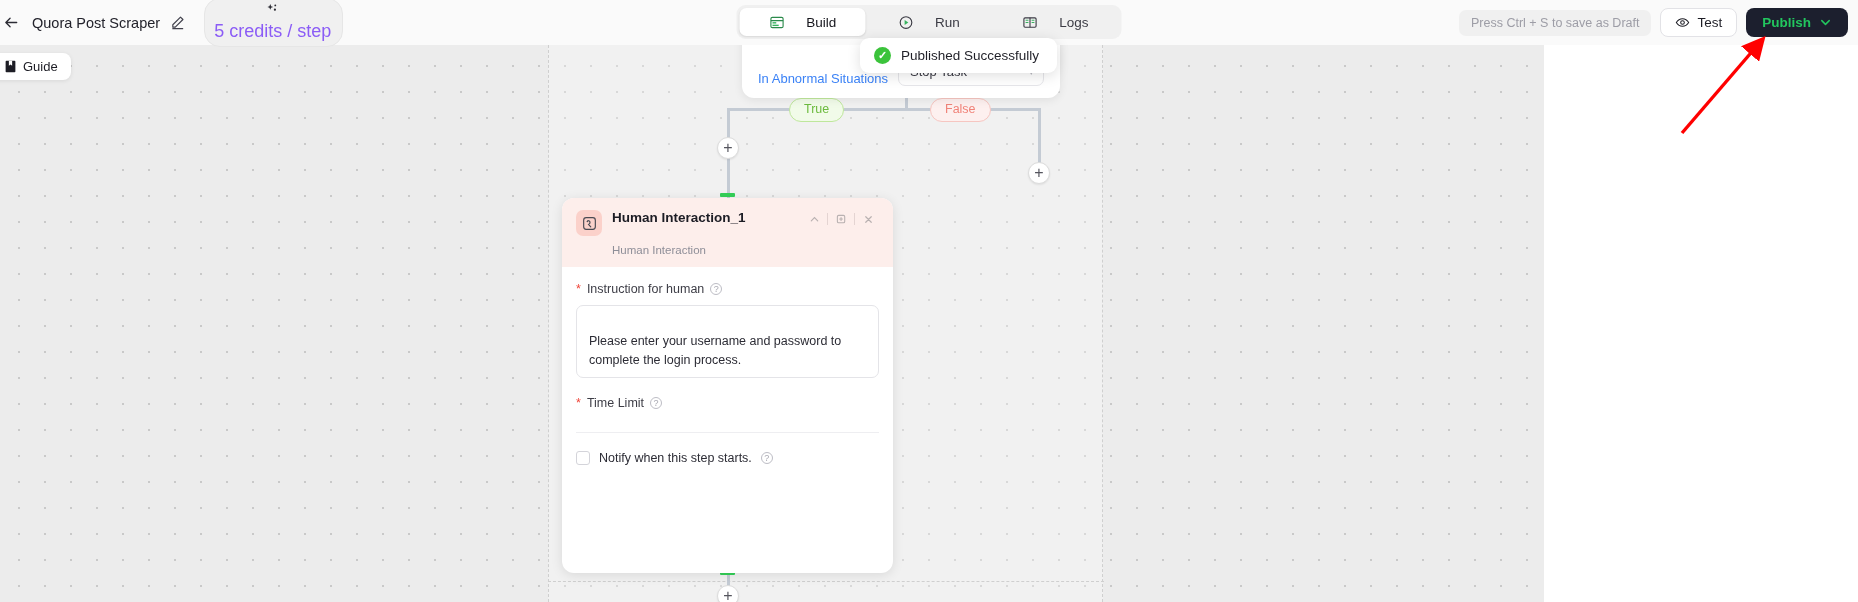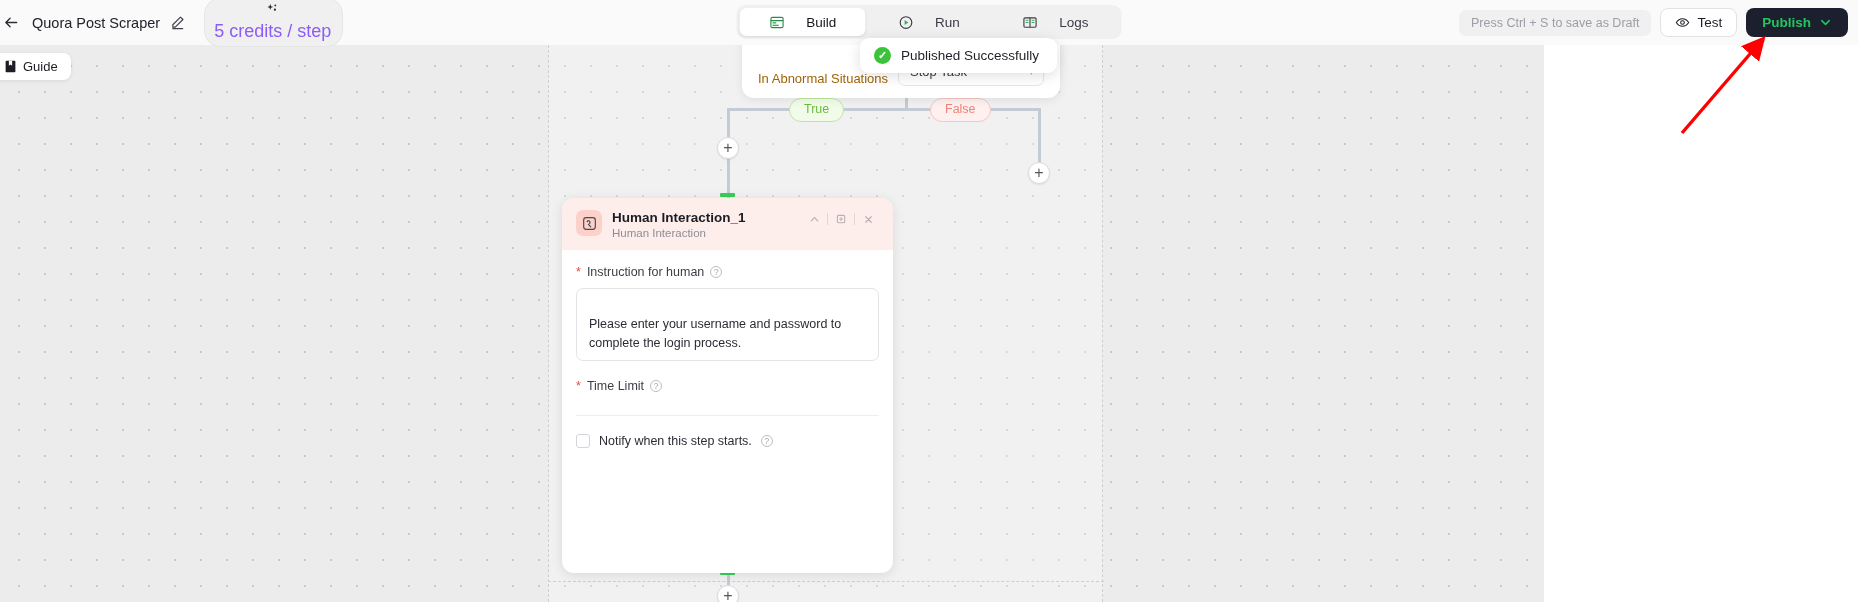--- a/index.html
+++ b/index.html
@@ -129,21 +129,21 @@
   
   .abnormal-node {
     position: absolute; left: 742px; top: -37px;
     width: 318px; height: 90px;
     background: #ffffff; border-radius: 12px;
     box-shadow: 0 2px 10px rgba(0,0,0,.08);
     z-index: 10;
     display: flex; align-items: flex-end; padding: 0 16px 12px 16px;
     gap: 10px;
   }
-  .abn-label { font-size: 13px; color: #a16207; white-space: nowrap; }
+  .abn-label { font-size: 13px; color: #3b82f6; white-space: nowrap; }
   .abn-select {
     flex: 1; height: 29px; border: 1px solid #e6e6ea; border-radius: 7px;
     display: flex; align-items: center; justify-content: space-between;
     padding: 0 9px 0 11px; font-size: 13px; color: #3a3a44; cursor: pointer;
   }
   .abn-caret { color: #b6b6be; font-size: 11px; }
 
   
   .toast {
     position: absolute; left: 860px; top: 38px;
@@ -171,21 +171,21 @@
   .hi-head {
     background: #fdeeeb; padding: 12px 14px 11px 14px;
     display: flex; align-items: flex-start; gap: 10px;
     position: relative;
   }
   .hi-badge {
     width: 26px; height: 26px; border-radius: 7px; background: #fbd1ca;
     display: flex; align-items: center; justify-content: center;
     color: #4a4a52; flex: 0 0 auto;
   }
-  .hi-titles { display: flex; flex-direction: column; gap: 2px; }
+  .hi-titles { display: flex; flex-direction: column; gap: 19px; }
   .hi-title { font-size: 13.5px; font-weight: 700; color: #1c1c24; }
   .hi-sub { font-size: 11.5px; color: #8e8e98; }
   .hi-actions {
     position: absolute; right: 12px; top: 13px;
     display: flex; align-items: center; gap: 0px; color: #b9b1b1;
   }
   .hi-act { width: 26px; height: 16px; display:flex; align-items:center; justify-content:center; cursor: pointer; }
   .hi-div { width: 1px; height: 12px; background: #e4d4d2; }
 
   .hi-body { padding: 15px 14px 0 14px; }

